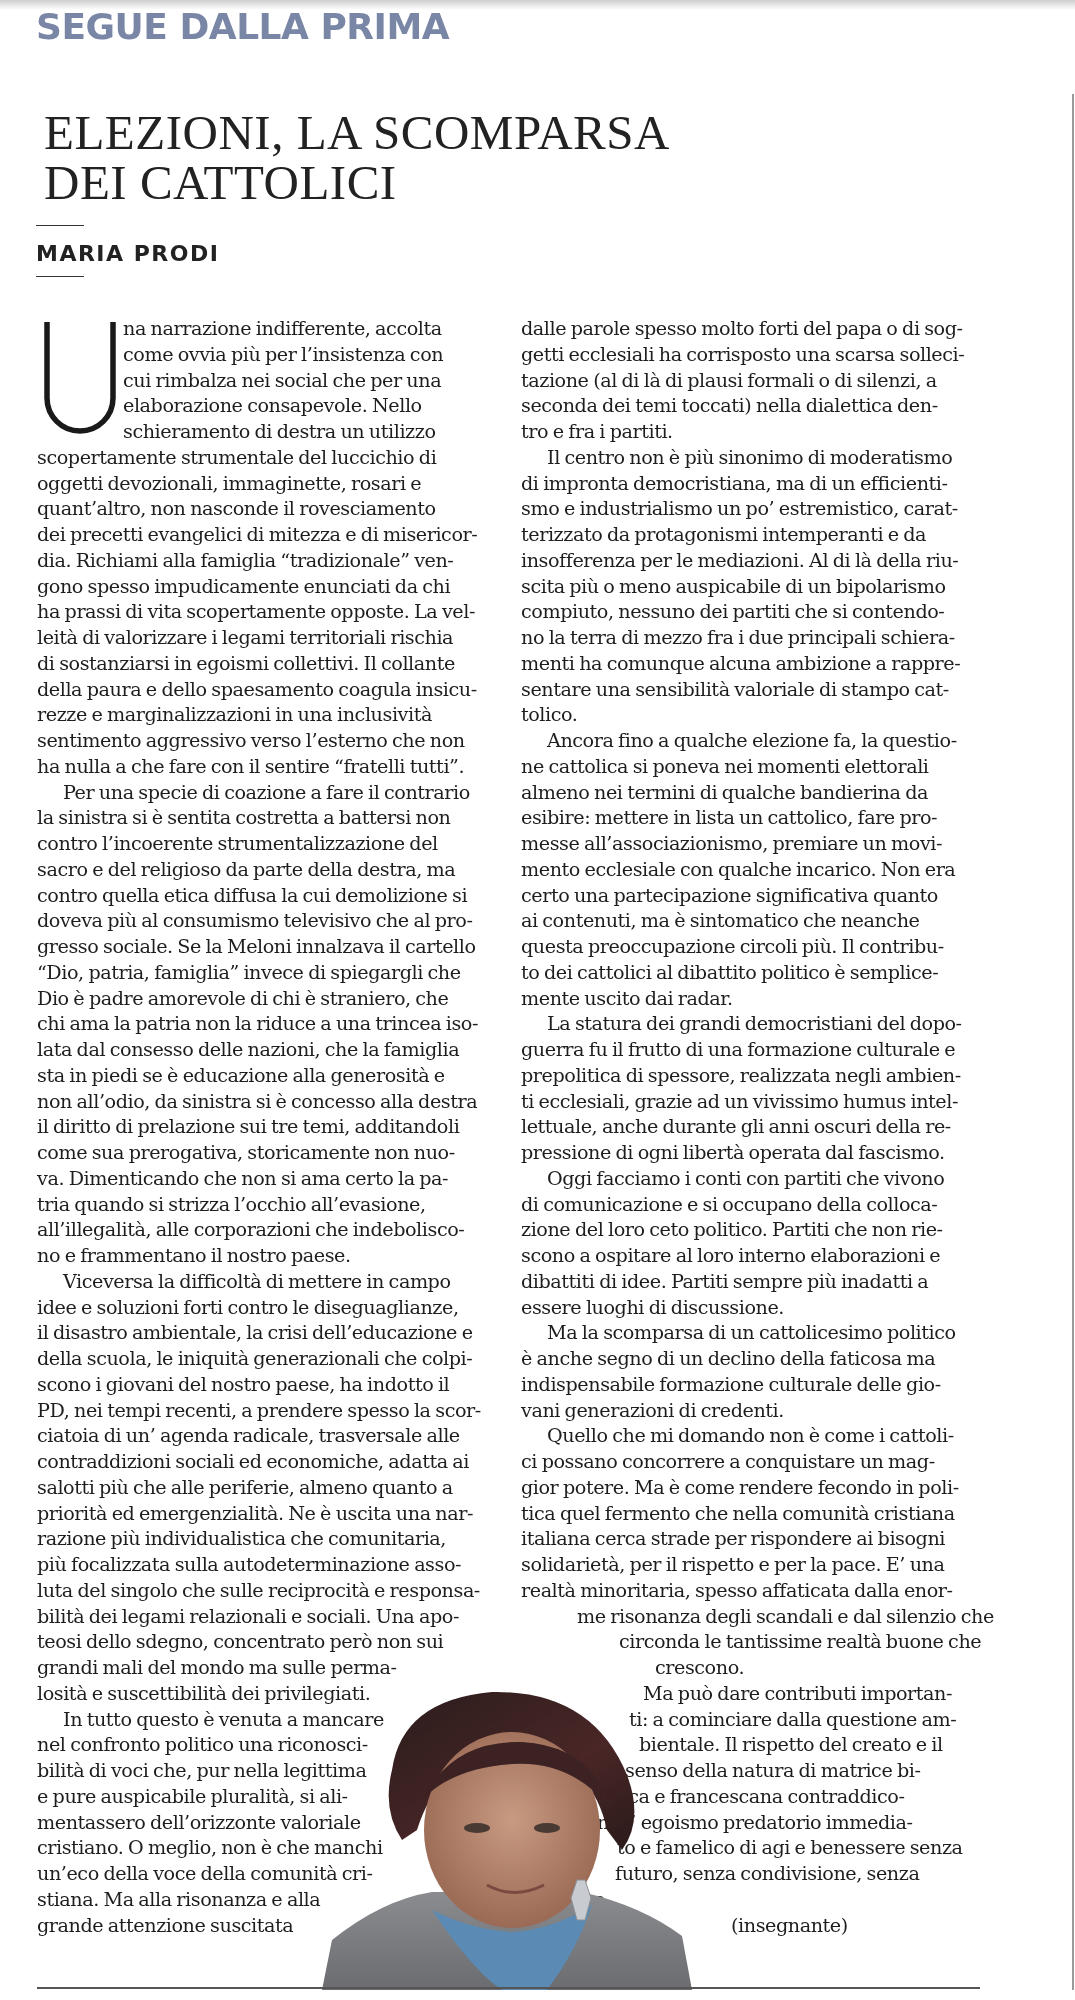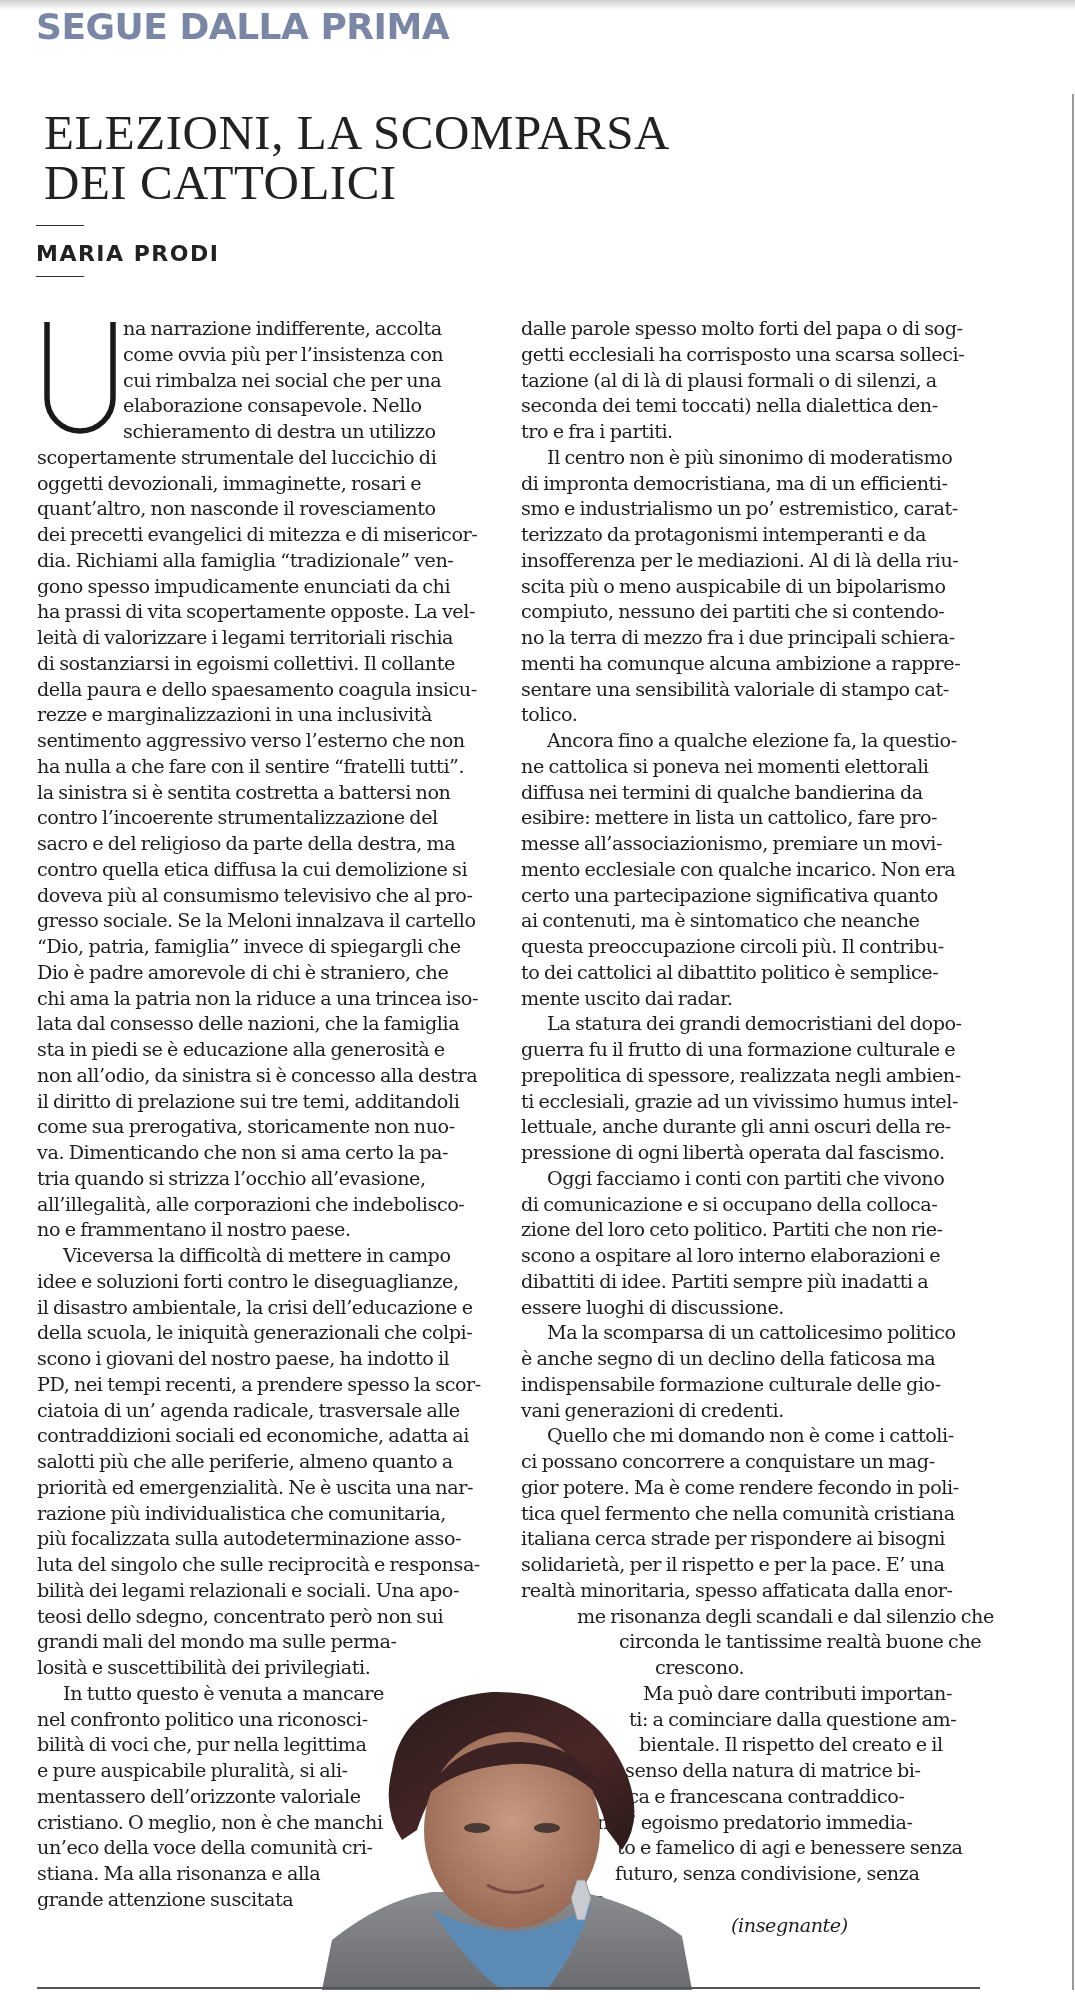--- a/index.html
+++ b/index.html
@@ -16,21 +16,21 @@
   .short-rule { position: absolute; left: 36px; width: 48px; height: 1px; background: #333; }
   .byline { position: absolute; left: 36px; top: 241px; font-family: "DejaVu Sans", "Liberation Sans", sans-serif;
             font-weight: bold; font-size: 22px; letter-spacing: 1.5px; color: #222; }
   .col { position: absolute; top: 316px; font-size: 19.2px; line-height: 25.75px; letter-spacing: -0.45px; word-spacing: -1px; }
   .col-left { left: 37px; width: 460px; }
   .col-right { left: 521px; width: 460px; }
   .line { display: block; white-space: nowrap; }
   .ind { padding-left: 26px; }
   .dropcap-svg { position: absolute; left: 40px; top: 320px; }
   .col-left .lead { padding-left: 86px; }
-  .sig { font-style: italic; }
+  .sig { }
   .bottom-rule { position: absolute; left: 37px; top: 1987px; width: 943px; height: 2px; background: #555; }
   .photo { position: absolute; left: 322px; top: 1680px; width: 370px; height: 310px; }
 </style>
 </head>
 <body>
 
 <div class="topshade"></div>
 <div class="vrule"></div>
 
 <div class="kicker">SEGUE DALLA PRIMA</div>
@@ -60,20 +60,21 @@
     <span class="line">dei precetti evangelici di mitezza e di misericor-</span>
     <span class="line">dia. Richiami alla famiglia “tradizionale” ven-</span>
     <span class="line">gono spesso impudicamente enunciati da chi</span>
     <span class="line">ha prassi di vita scopertamente opposte. La vel-</span>
     <span class="line">leità di valorizzare i legami territoriali rischia</span>
     <span class="line">di sostanziarsi in egoismi collettivi. Il collante</span>
     <span class="line">della paura e dello spaesamento coagula insicu-</span>
     <span class="line">rezze e marginalizzazioni in una inclusività</span>
     <span class="line">sentimento aggressivo verso l’esterno che non</span>
     <span class="line">ha nulla a che fare con il sentire “fratelli tutti”.</span>
+    <span class="line ind">Per una specie di coazione a fare il contrario</span>
     <span class="line">la sinistra si è sentita costretta a battersi non</span>
     <span class="line">contro l’incoerente strumentalizzazione del</span>
     <span class="line">sacro e del religioso da parte della destra, ma</span>
     <span class="line">contro quella etica diffusa la cui demolizione si</span>
     <span class="line">doveva più al consumismo televisivo che al pro-</span>
     <span class="line">gresso sociale. Se la Meloni innalzava il cartello</span>
     <span class="line">“Dio, patria, famiglia” invece di spiegargli che</span>
     <span class="line">Dio è padre amorevole di chi è straniero, che</span>
     <span class="line">chi ama la patria non la riduce a una trincea iso-</span>
     <span class="line">lata dal consesso delle nazioni, che la famiglia</span>
@@ -124,21 +125,21 @@
     <span class="line">terizzato da protagonismi intemperanti e da</span>
     <span class="line">insofferenza per le mediazioni. Al di là della riu-</span>
     <span class="line">scita più o meno auspicabile di un bipolarismo</span>
     <span class="line">compiuto, nessuno dei partiti che si contendo-</span>
     <span class="line">no la terra di mezzo fra i due principali schiera-</span>
     <span class="line">menti ha comunque alcuna ambizione a rappre-</span>
     <span class="line">sentare una sensibilità valoriale di stampo cat-</span>
     <span class="line">tolico.</span>
     <span class="line ind">Ancora fino a qualche elezione fa, la questio-</span>
     <span class="line">ne cattolica si poneva nei momenti elettorali</span>
-    <span class="line">diffusa nei termini di qualche bandierina da</span>
+    <span class="line">almeno nei termini di qualche bandierina da</span>
     <span class="line">esibire: mettere in lista un cattolico, fare pro-</span>
     <span class="line">messe all’associazionismo, premiare un movi-</span>
     <span class="line">mento ecclesiale con qualche incarico. Non era</span>
     <span class="line">certo una partecipazione significativa quanto</span>
     <span class="line">ai contenuti, ma è sintomatico che neanche</span>
     <span class="line">questa preoccupazione circoli più. Il contribu-</span>
     <span class="line">to dei cattolici al dibattito politico è semplice-</span>
     <span class="line">mente uscito dai radar.</span>
     <span class="line ind">La statura dei grandi democristiani del dopo-</span>
     <span class="line">guerra fu il frutto di una formazione culturale e</span>

